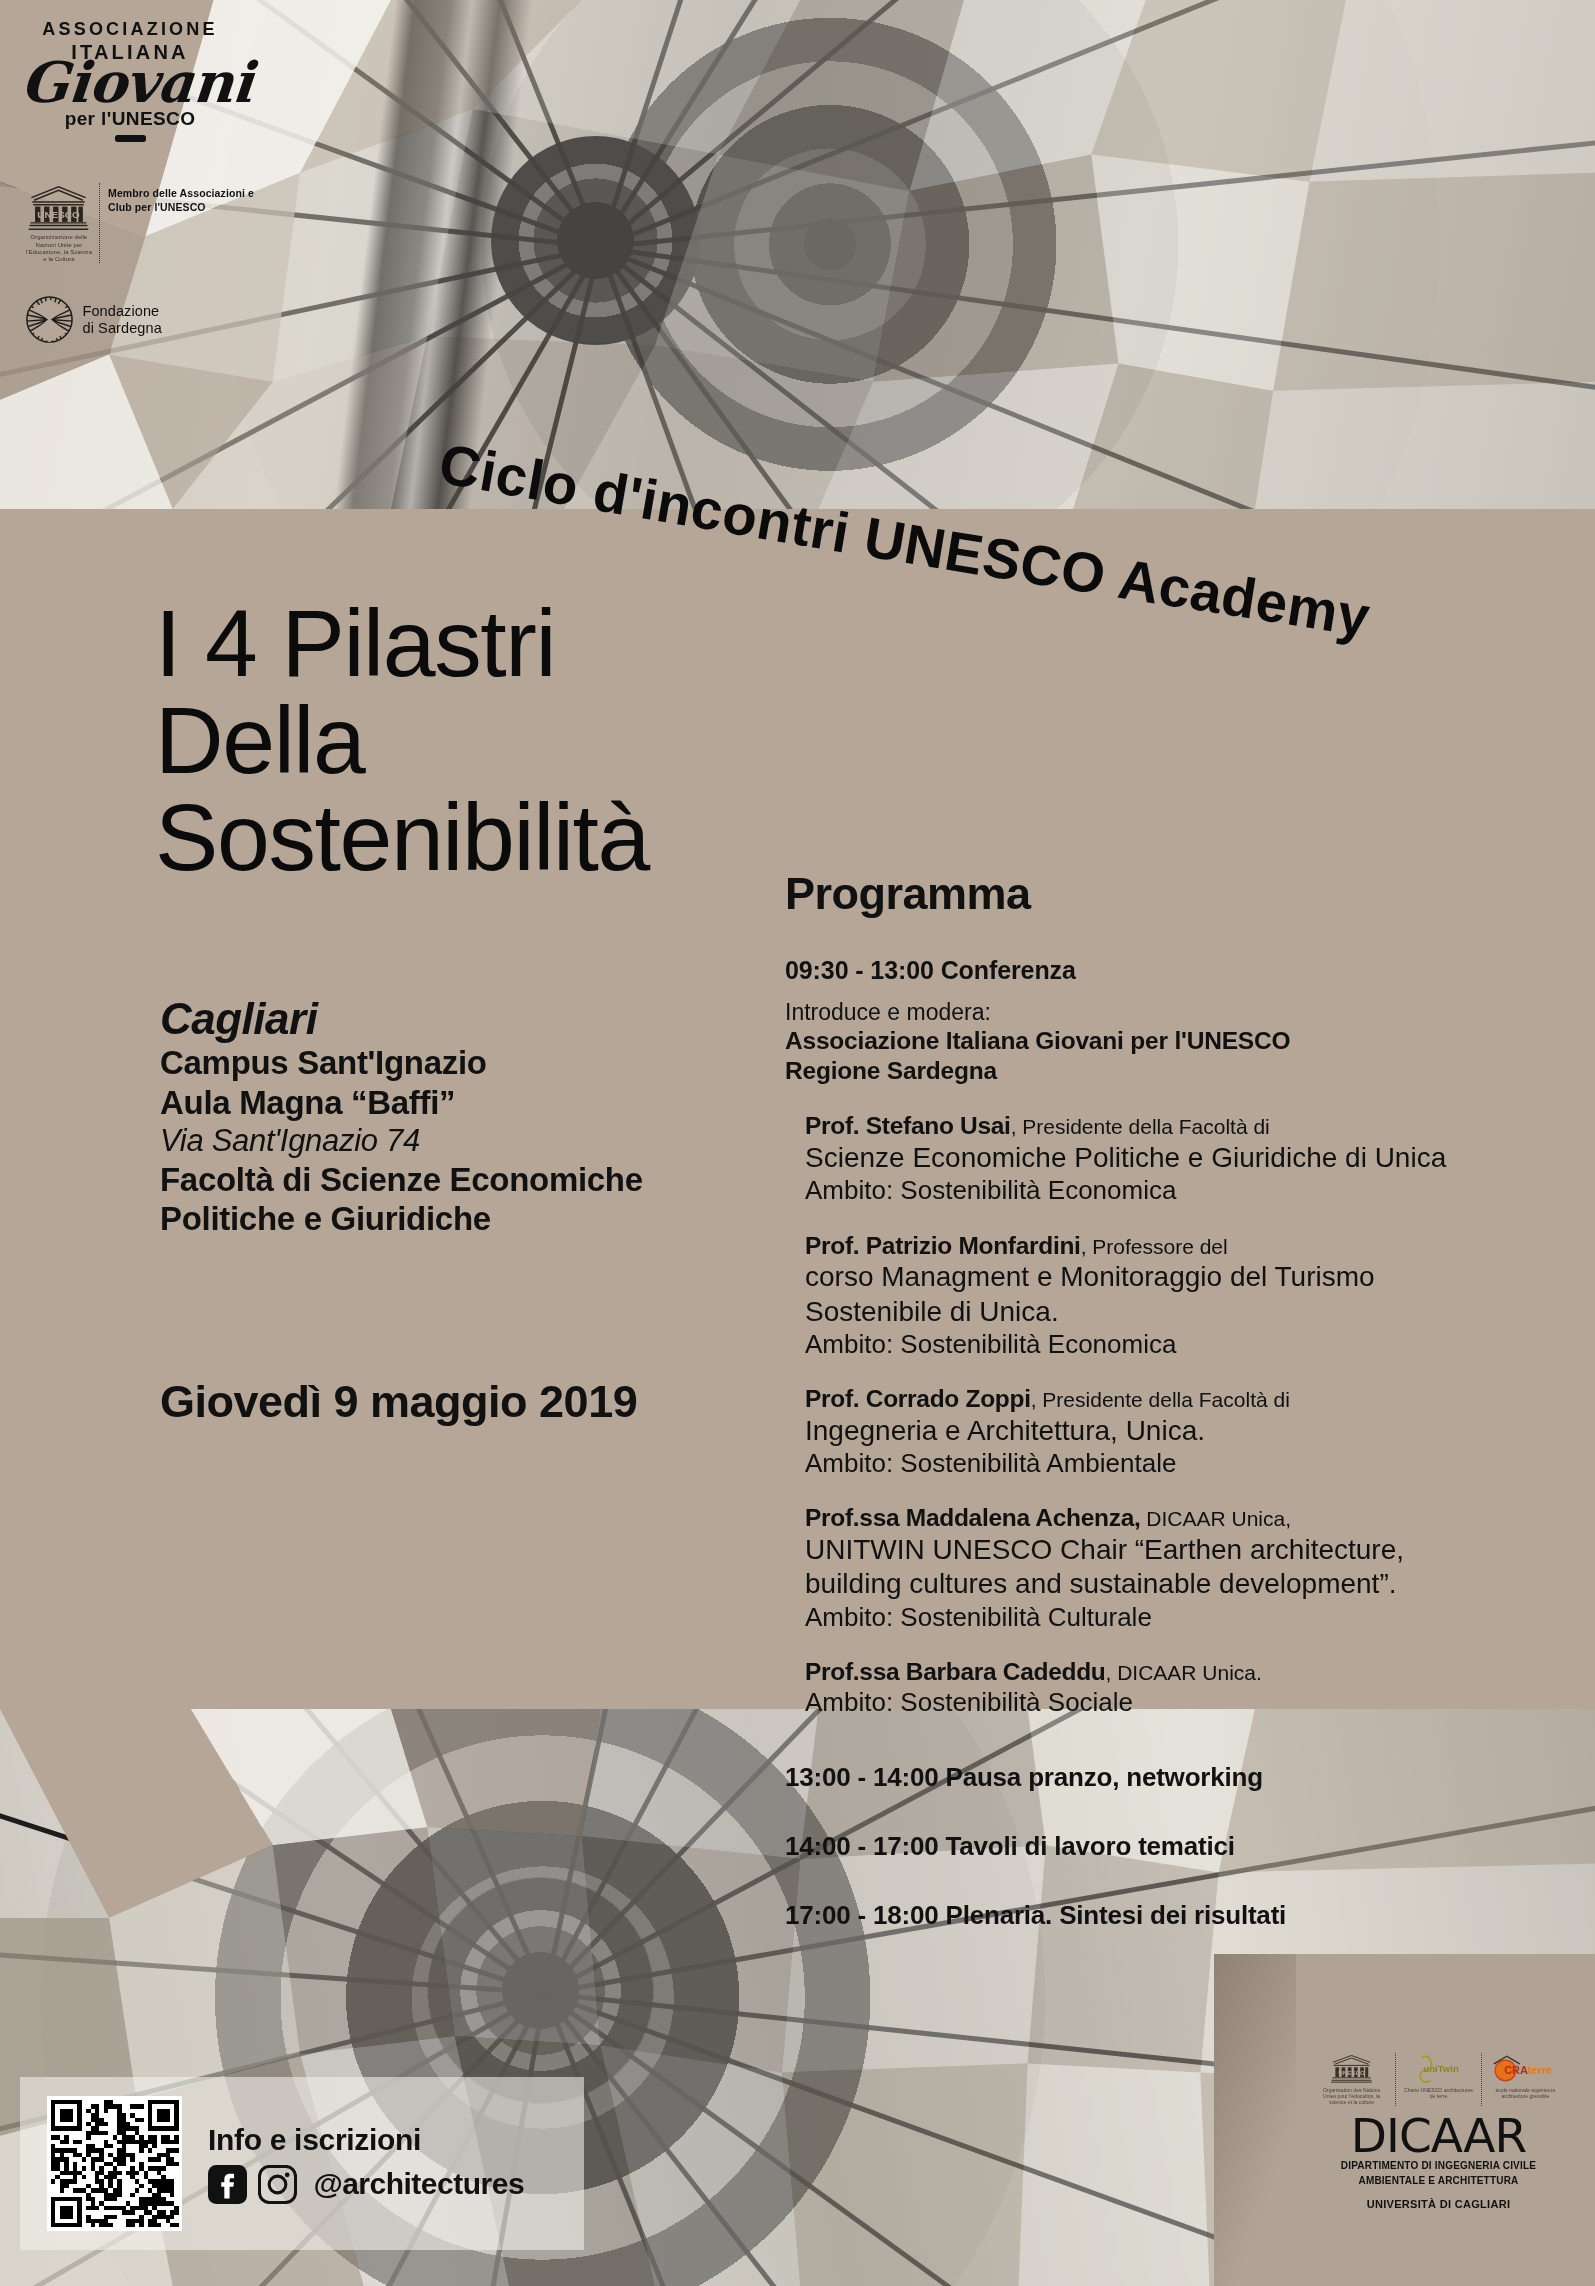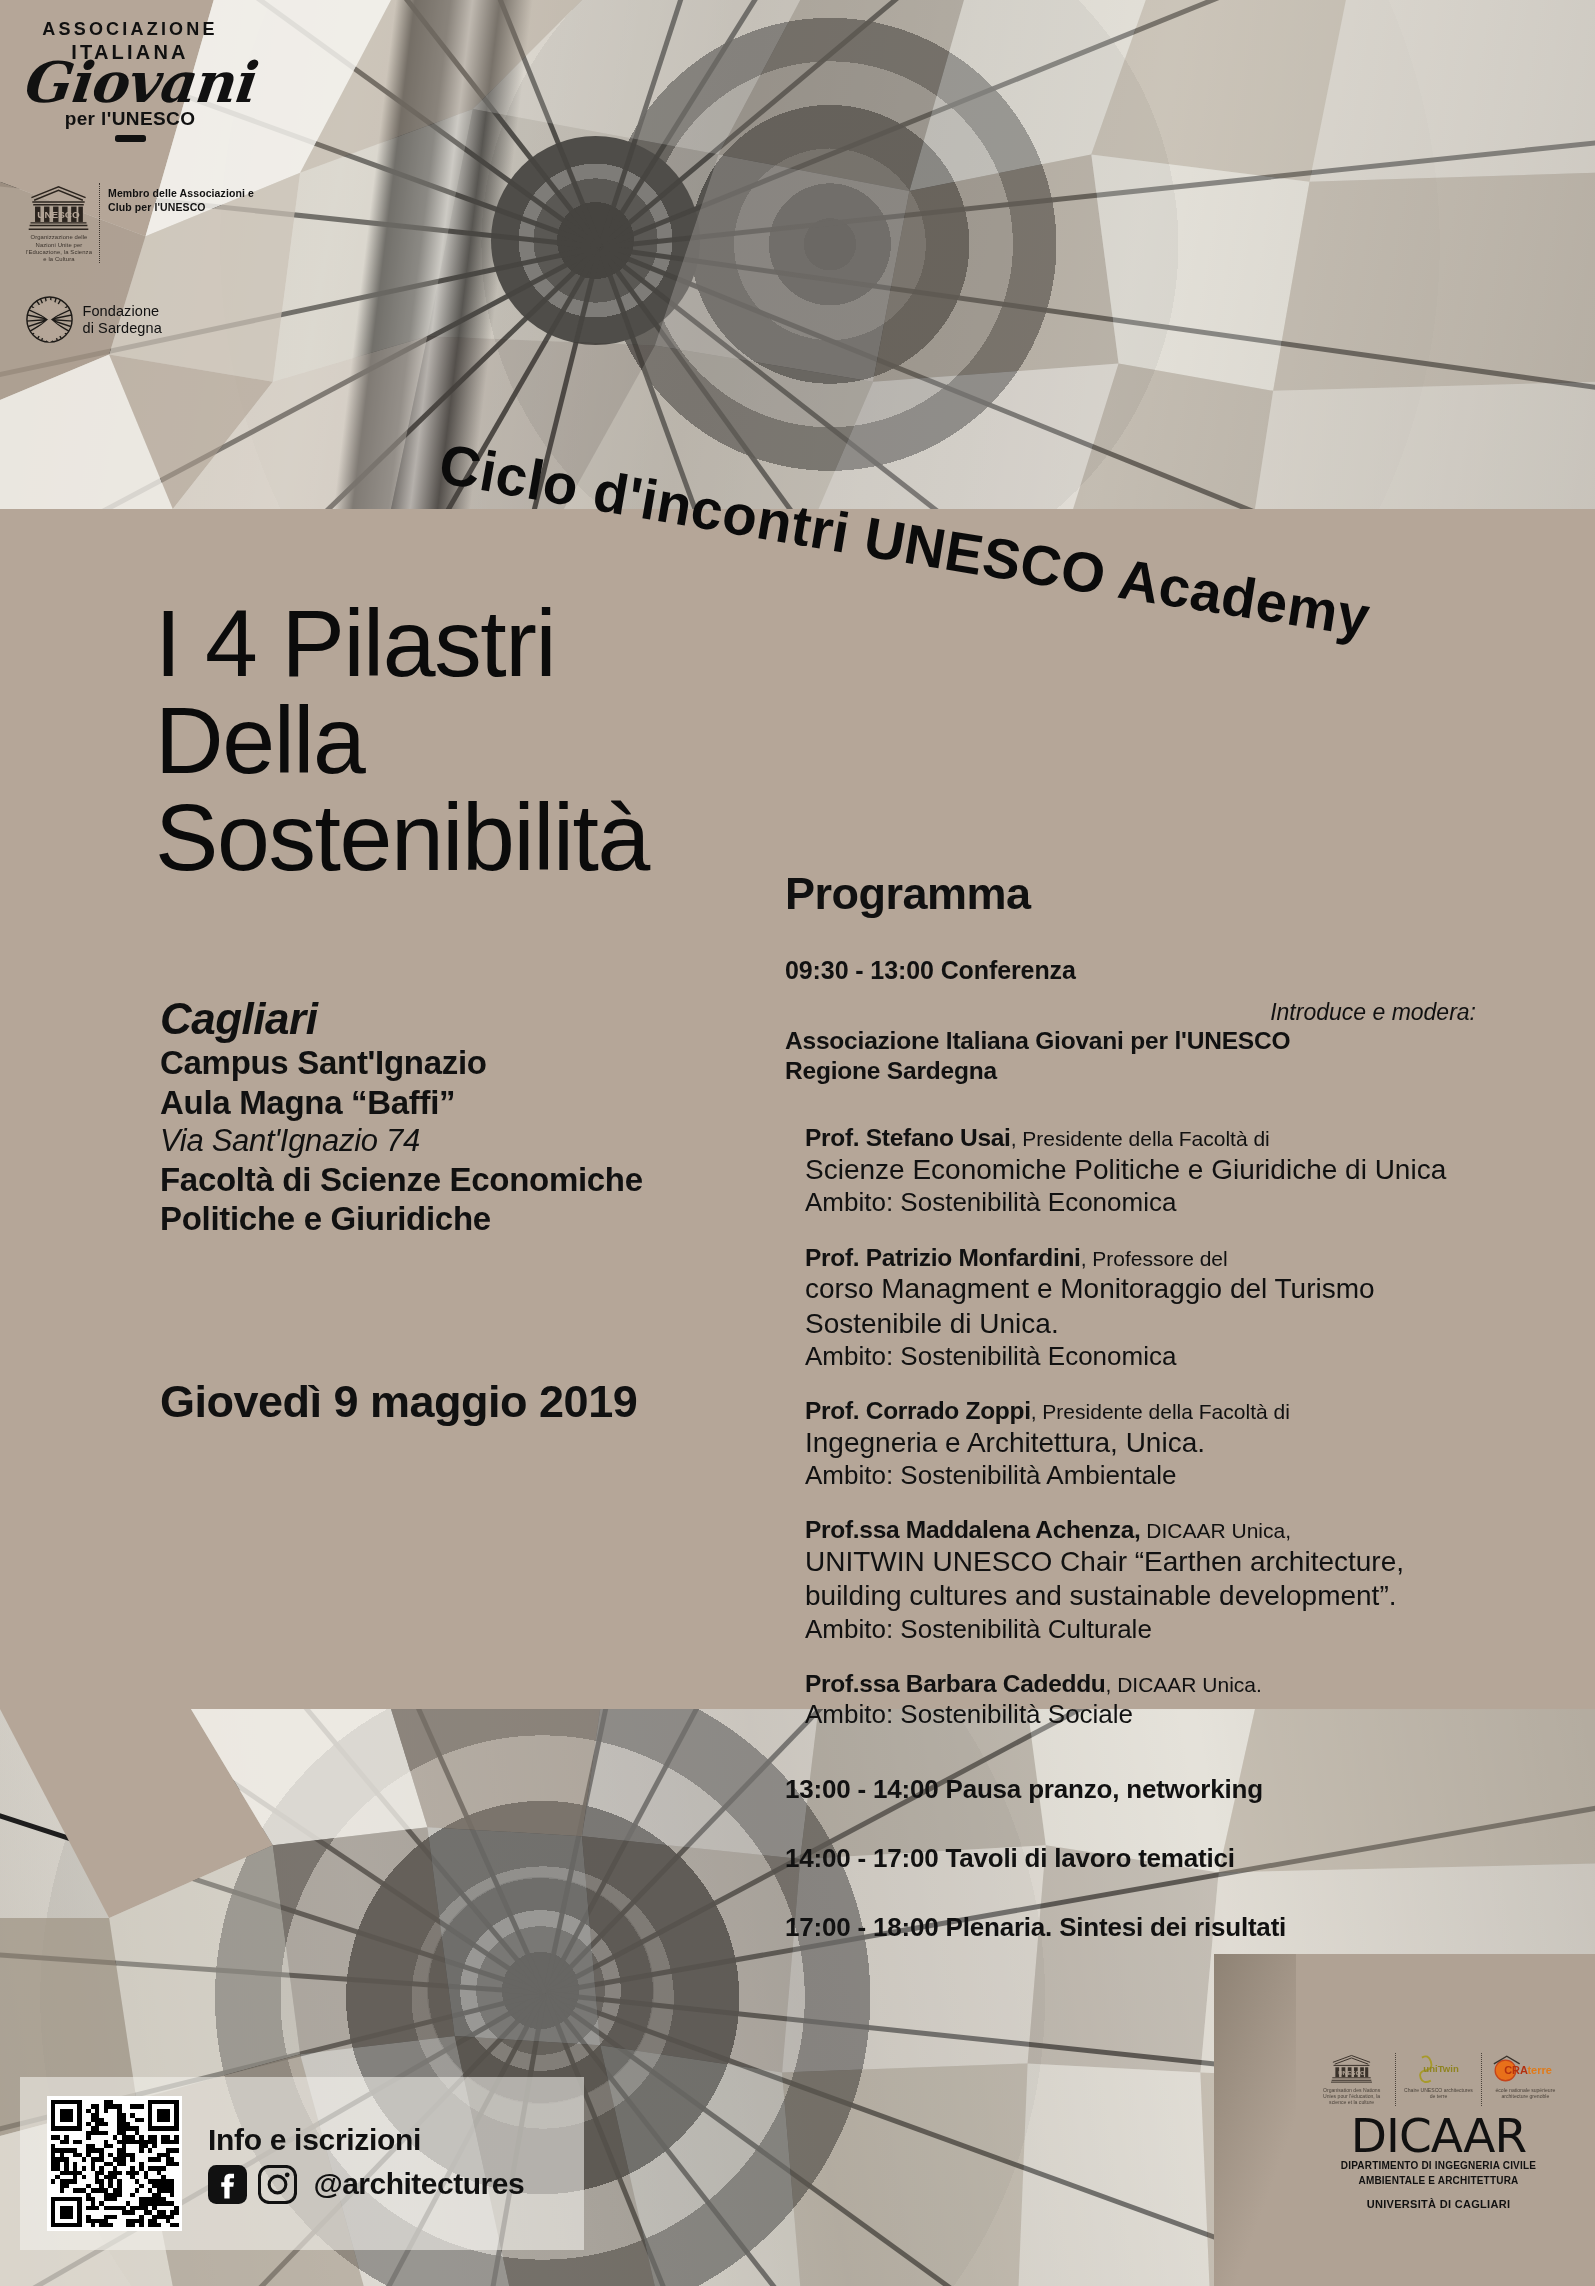--- a/index.html
+++ b/index.html
@@ -214,32 +214,30 @@
     margin-bottom: 36px;
   }
   .prog-slot {
     font-size: 25px;
     font-weight: 700;
     letter-spacing: -0.1px;
     margin-bottom: 12.7px;
   }
   .intro-label {
     font-size: 23px;
-    font-style: italic;
     font-weight: 400;
     line-height: 1.25;
-    text-align: right;
   }
   .intro-org {
     font-size: 24.5px;
     font-weight: 700;
     line-height: 1.22;
     letter-spacing: -0.2px;
   }
-  #speakers { margin-top: 37px; padding-left: 20px; }
+  #speakers { margin-top: 25px; padding-left: 20px; }
   .speaker { margin-bottom: 23.6px; }
   .speaker-name {
     font-size: 24.5px;
     font-weight: 700;
     line-height: 1.22;
     letter-spacing: -0.3px;
   }
   .speaker-role {
     font-size: 21px;
     font-weight: 400;

